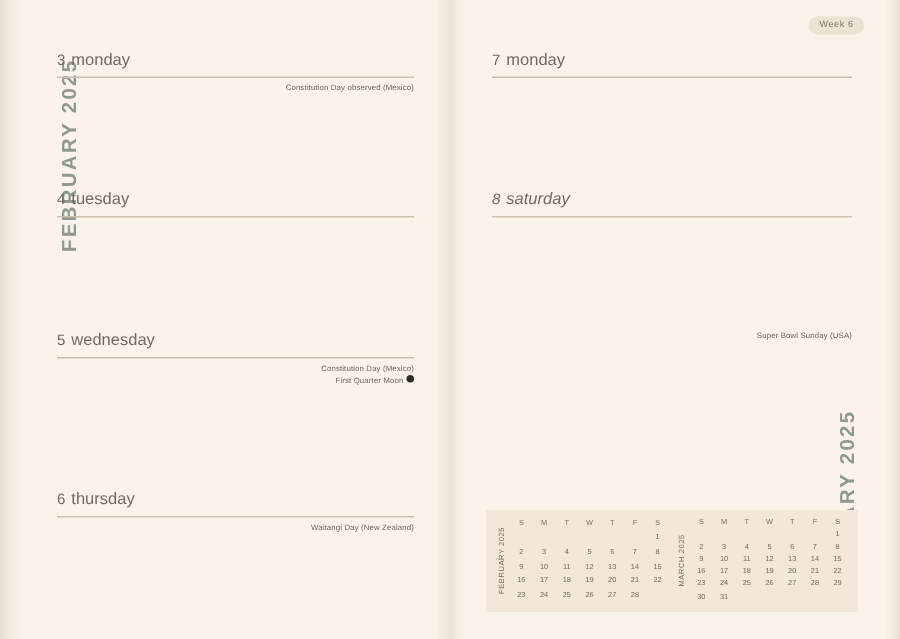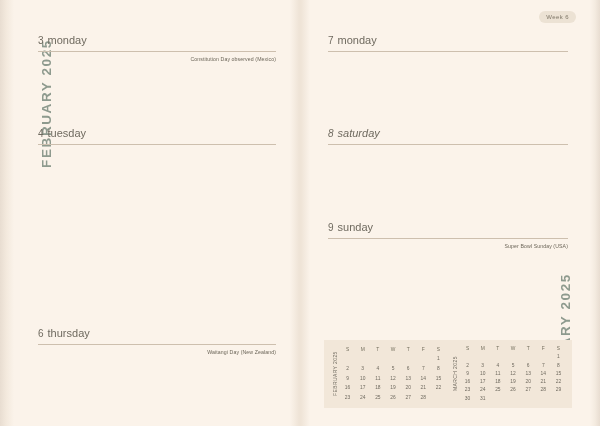--- a/index.html
+++ b/index.html
@@ -202,20 +202,29 @@
       </div>
     </div>
 
     <div class="day" style="left:24px; top:123px; width:238px;">
       <div class="day-head">
         <span class="day-num">4</span><span class="day-name">tuesday</span>
       </div>
       <div class="day-events"></div>
     </div>
 
+    <div class="day" style="left:24px; top:217px; width:238px;">
+      <div class="day-head">
+        <span class="day-num">5</span><span class="day-name">wednesday</span>
+      </div>
+      <div class="day-events">
+        <div class="event">Constitution Day (Mexico)</div>
+        <div class="event"><span>First Quarter Moon</span><span class="moon"></span></div>
+      </div>
+    </div>
 
     <div class="day" style="left:24px; top:323px; width:238px;">
       <div class="day-head">
         <span class="day-num">6</span><span class="day-name">thursday</span>
       </div>
       <div class="day-events">
         <div class="event">Waitangi Day (New Zealand)</div>
       </div>
     </div>
   </div>
@@ -233,23 +242,20 @@
     </div>
 
     <div class="day" style="left:18px; top:123px; width:240px;font-style:italic;">
       <div class="day-head">
         <span class="day-num">8</span><span class="day-name">saturday</span>
       </div>
       <div class="day-events"></div>
     </div>
 
     <div class="day" style="left:18px; top:217px; width:240px;">
-      <div class="day-head">
-        <span class="day-num">9</span><span class="day-name">sunday</span>
-      </div>
       <div class="day-events">
         <div class="event">Super Bowl Sunday (USA)</div>
       </div>
     </div>
 
     <div class="mini-cal-wrap">
 
       <div class="mini-cal">
         <div class="mini-cal-label">FEBRUARY 2025</div>
         <table class="mini">

